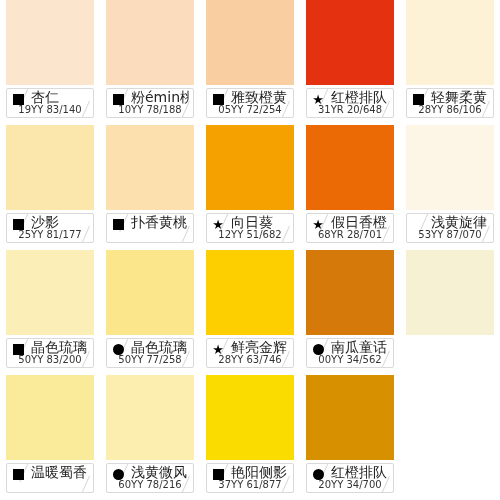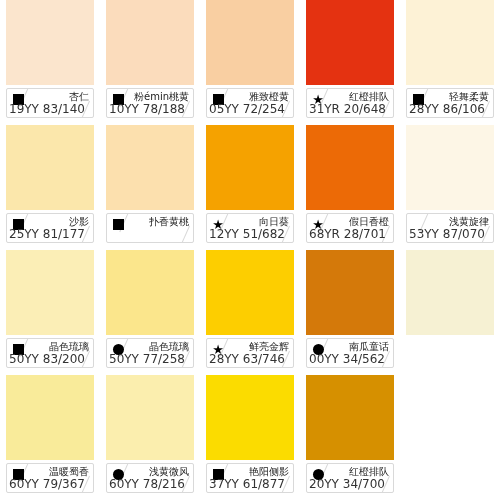--- a/index.html
+++ b/index.html
@@ -108,35 +108,36 @@
     color: #000000;
   }
 
   .color-name {
     position: absolute;
     left: 24px;
     right: 4px;
     top: 1px;
     height: 14px;
     line-height: 14px;
-    text-align: right;
-    font-size: 10px;
+    text-align: left;
+    font-size: 14px;
     color: #222222;
     white-space: nowrap;
     overflow: hidden;
   }
 
   .color-code {
     position: absolute;
     left: 2px;
     right: 2px;
     bottom: 1px;
     height: 13px;
     line-height: 13px;
-    font-size: 12px;
+    text-align: center;
+    font-size: 10px;
     color: #333333;
     white-space: nowrap;
   }
 </style>
 </head>
 <body>
 
 <div id="palette-grid">
     <div class="swatch-cell">
       <div class="swatch-color" style="background:#fbe5cd"></div>
@@ -308,21 +309,20 @@
     </div>
     <div class="swatch-cell">
       <div class="swatch-color" style="background:#f9eb9a"></div>
       <div class="label-card">
         <span class="slash"></span>
         <span class="slash-right"></span>
         <span class="icon-slot">
           <span class="icon-square"></span>
         </span>
         <span class="color-name">温暖蜀香</span>
-        <span class="color-code">60YY 79/367</span>
       </div>
     </div>
     <div class="swatch-cell">
       <div class="swatch-color" style="background:#fbeeae"></div>
       <div class="label-card">
         <span class="slash"></span>
         <span class="slash-right"></span>
         <span class="icon-slot">
           <span class="icon-circle"></span>
         </span>

